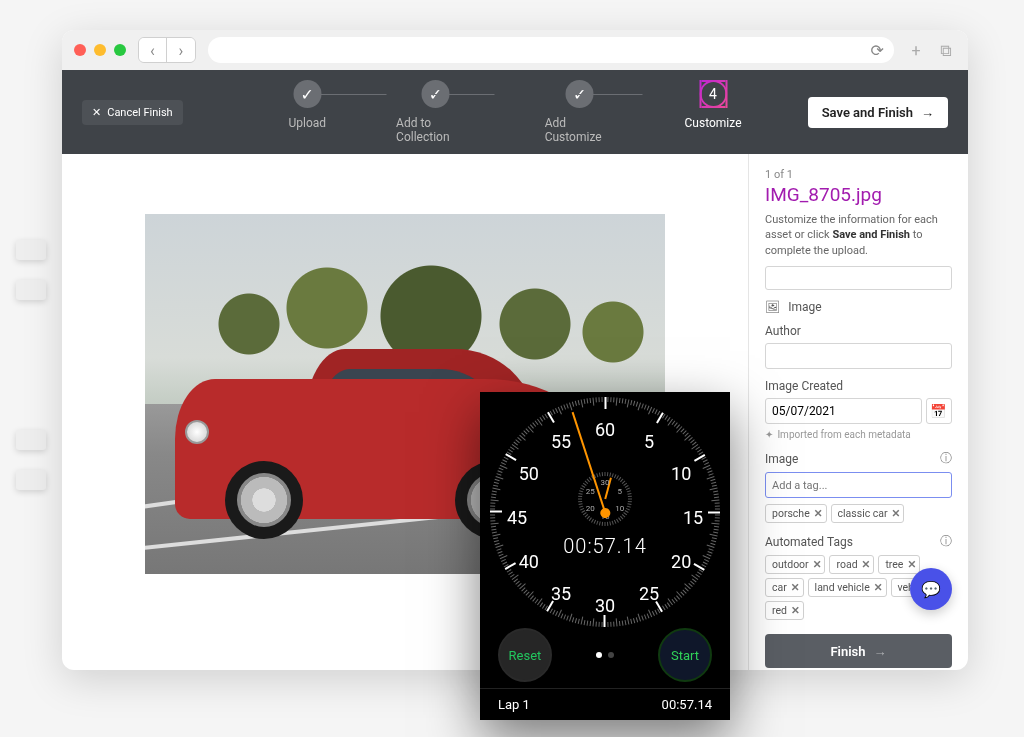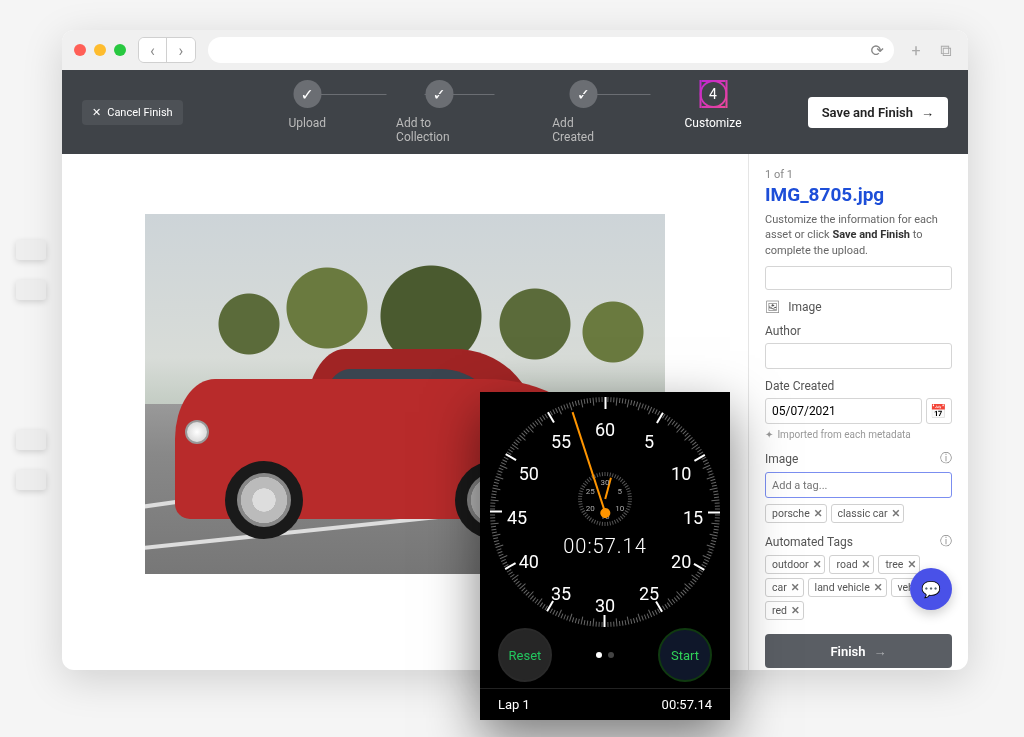--- a/index.html
+++ b/index.html
@@ -50,21 +50,21 @@
 .car-window { position: absolute; bottom: 150px; left: 175px; width: 180px; height: 55px; background: #3a4550; border-radius: 30px 60px 0 0 / 50px 55px 0 0; }
 .wheel { position: absolute; width: 78px; height: 78px; background: #1a1a1a; border-radius: 50%; bottom: 35px; }
 .wheel::after { content: ''; position: absolute; inset: 12px; background: radial-gradient(circle, #ddd 30%, #bbb 31%, #bbb 60%, #888 61%); border-radius: 50%; }
 .wheel-front { left: 310px; }
 .wheel-rear { left: 80px; }
 .headlight { position: absolute; bottom: 130px; left: 40px; width: 24px; height: 24px; background: radial-gradient(circle, #fff, #ccc); border-radius: 50%; border: 2px solid #999; }
 
 
 .sidebar { width: 220px; border-left: 1px solid #e5e5e5; padding: 14px 16px; overflow: hidden; font-size: 12px; color: #333; }
 .counter { color: #888; font-size: 11px; margin-bottom: 2px; }
-.filename { font-size: 19px; font-weight: 700; color: #1d4ed8; margin-bottom: 6px; }
+.filename { font-size: 19px; font-weight: 400; color: #a21caf; margin-bottom: 6px; }
 .help-text { font-size: 11px; color: #666; line-height: 1.4; margin-bottom: 8px; }
 .help-text b { color: #333; }
 .text-input { width: 100%; border: 1px solid #d5d5d5; border-radius: 3px; height: 26px; padding: 0 6px; font-size: 12px; }
 .textarea { width: 100%; border: 1px solid #d5d5d5; border-radius: 3px; height: 24px; margin-bottom: 10px; }
 .section-label { font-size: 12px; color: #555; margin: 10px 0 5px; display: flex; align-items: center; gap: 6px; }
 .section-label .info-icon { margin-left: auto; color: #888; }
 .image-row { display: flex; align-items: center; gap: 8px; color: #555; font-size: 12px; margin: 8px 0 10px; }
 .date-row { display: flex; gap: 4px; }
 .date-input { flex: 1; }
 .cal-btn { width: 26px; height: 26px; border: 1px solid #d5d5d5; border-radius: 3px; background: #fff; display: flex; align-items: center; justify-content: center; color: #555; }
@@ -146,21 +146,21 @@
         <div class="step-label">Upload</div>
       </div>
       <div class="step">
         <div class="step-circle">✓</div>
         <div class="step-connector"></div>
         <div class="step-label">Add to Collection</div>
       </div>
       <div class="step">
         <div class="step-circle">✓</div>
         <div class="step-connector"></div>
-        <div class="step-label">Add Created</div>
+        <div class="step-label">Add Customize</div>
       </div>
       <div class="step active">
         <div class="step-circle active">
             <span class="step-num">4</span>
           </div>
         <div class="step-label">Customize</div>
       </div>
     </div>
 
     <button class="save-finish">
@@ -194,21 +194,21 @@
       <div class="textarea"></div>
 
       <div class="image-row">
         <span>🖼</span>
         <span>Image</span>
       </div>
 
       <div class="section-label">Author</div>
       <input class="text-input" style="">
 
-      <div class="section-label">Date Created</div>
+      <div class="section-label">Image Created</div>
       <div class="date-row">
         <input class="text-input date-input" value="05/07/2021" style="">
         <button class="cal-btn">
             <span>📅</span>
           </button>
       </div>
       <div class="meta-hint">
         <span>✦</span>
         <span>Imported from each metadata</span>
       </div>

